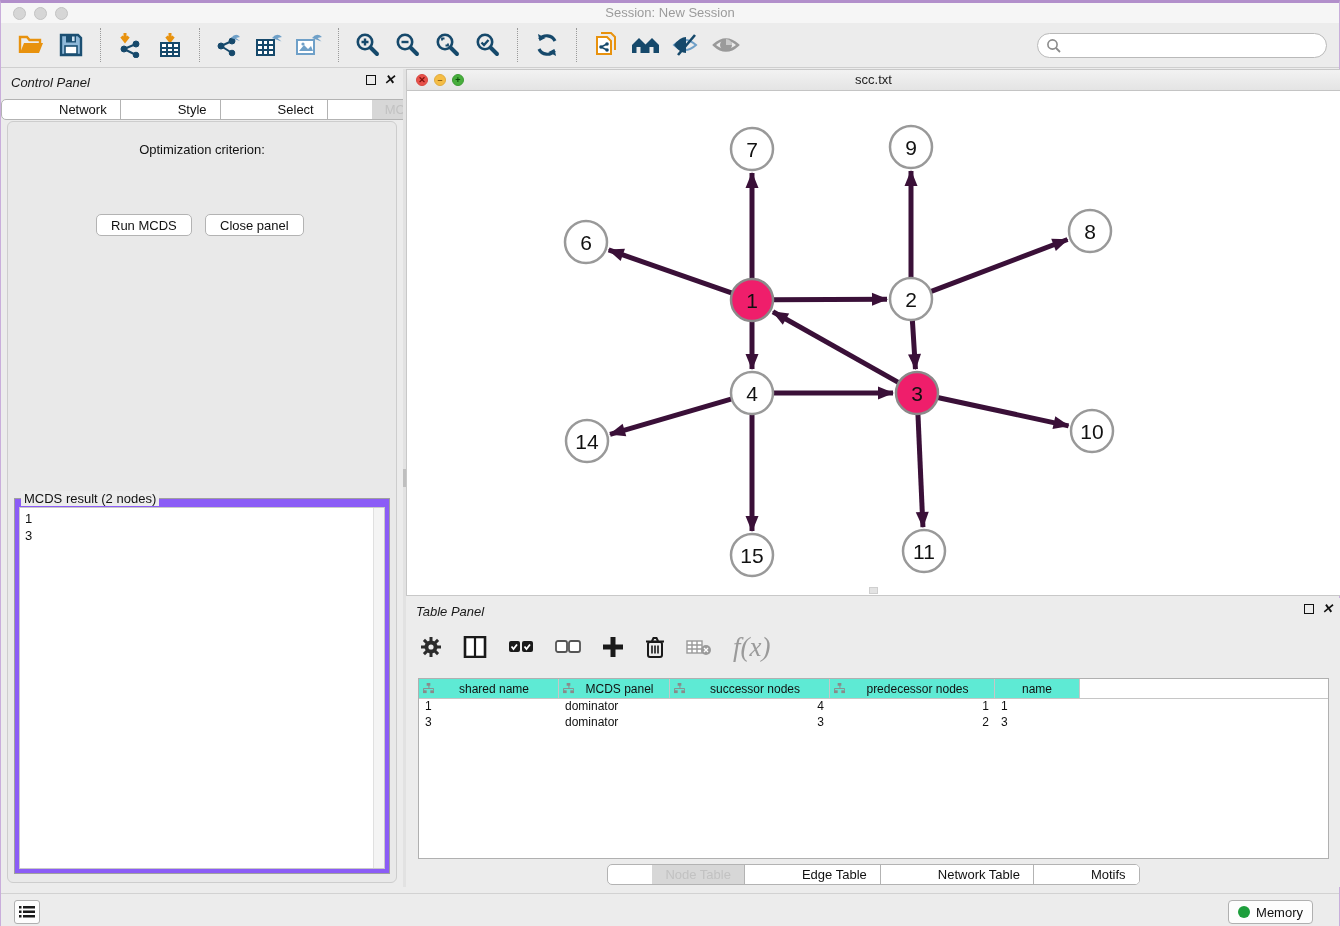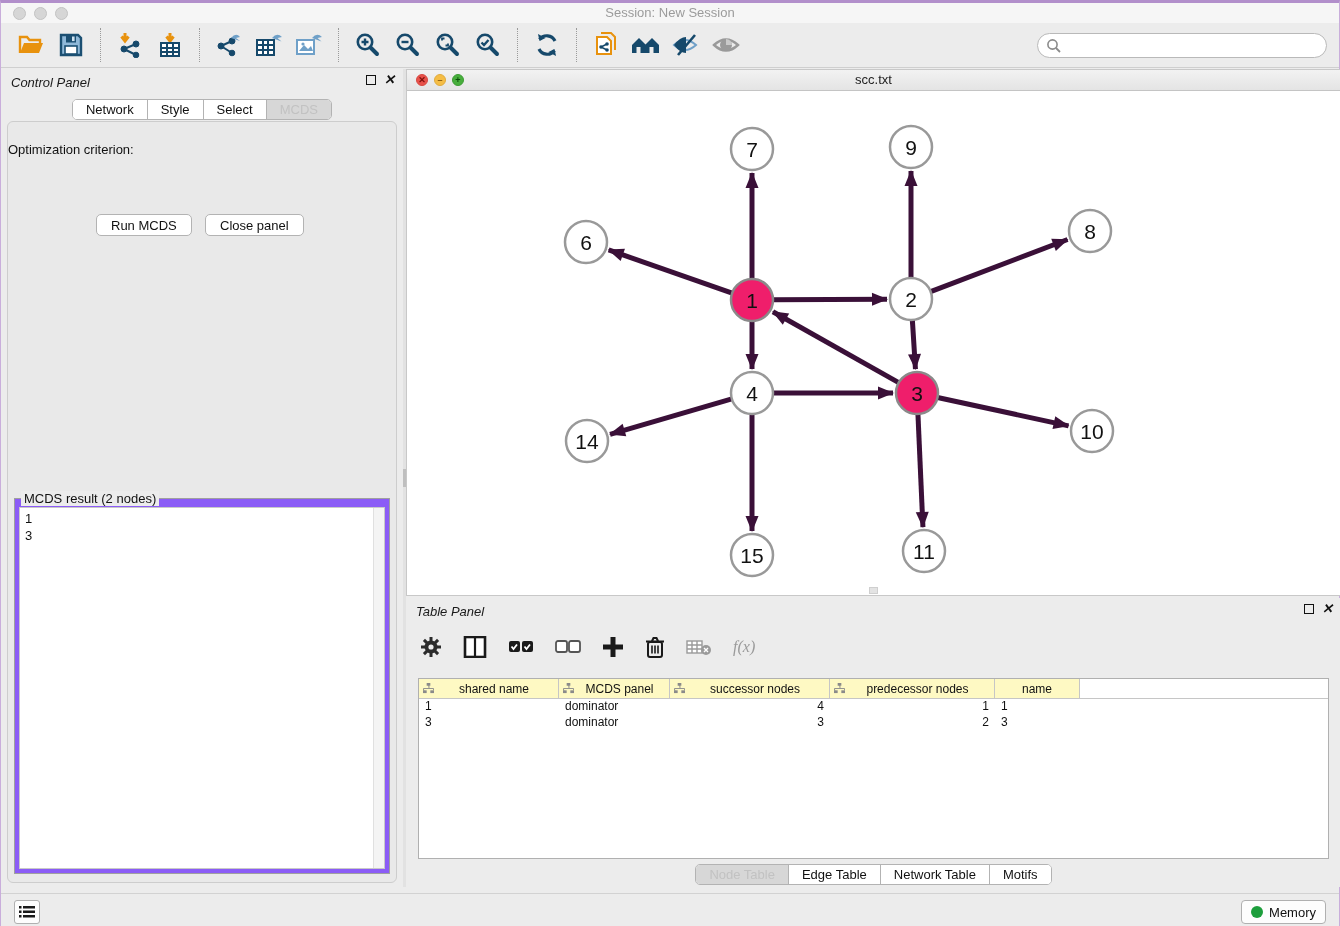--- a/index.html
+++ b/index.html
@@ -23,27 +23,27 @@
 
   
   #control-panel { position:absolute; left:0; top:66px; width:402px; height:818px; background:#ececec; }
   .panel-header { position:relative; height:26px;font-style:italic; }
   .panel-header .ph-title { position:absolute; left:10px; top:6px; font-size:13px; color:#1a1a1a; }
   .panel-header .ph-icons { position:absolute; right:8px; top:6px; display:flex; gap:8px; align-items:center; }
   .float-box { width:10px; height:10px; border:1.5px solid #111; display:inline-block; }
   .close-x { font-size:13px; font-weight:bold; color:#111; line-height:10px; }
 
   .tabgroup { display:inline-flex; border:1px solid #b3b3b3; border-radius:5px; overflow:hidden; background:#fff; }
-  .tab { padding:2px 13px; font-size:13px; color:#111; background:#fff; border-right:1px solid #b3b3b3; white-space:nowrap; }
+  .tab { padding:2px 13px; font-size:13px; color:#111; background:#fff; border-right:1px solid #b3b3b3; white-space:nowrap;margin-left:44px; }
   .tab:last-child { border-right:none; }
   .tab.active { background:#d7d7d7; color:#c2c2c2; }
   #cp-tabs { position:absolute; left:0; top:30px; width:100%; text-align:center; }
 
   #cp-body { position:absolute; left:6px; right:6px; top:52px; bottom:4px; background:#e9e9e9; border:1px solid #cdcdcd; border-radius:6px; }
-  #opt-label { position:absolute; left:0; top:20px; width:100%; font-size:13px; color:#111; }
+  #opt-label { position:absolute; left:0; top:20px; width:100%; text-align:center; font-size:13px; color:#111; }
   #criterion-select { position:absolute; left:38px; top:42px; width:311px; height:22px; background:#fff; border:1px solid #b3b3b3; border-radius:5px; display:flex; align-items:center; padding-left:9px; font-size:13px; }
   #criterion-select .stepper { position:absolute; right:5px; top:2px; width:12px; height:18px; display:flex; flex-direction:column; align-items:center; justify-content:center; gap:2px; }
   .arr-up { width:0; height:0; border-left:4px solid transparent; border-right:4px solid transparent; border-bottom:5px solid #555; }
   .arr-dn { width:0; height:0; border-left:4px solid transparent; border-right:4px solid transparent; border-top:5px solid #555; }
   .cp-btn { position:absolute; top:92px; height:22px; background:#fff; border:1px solid #b3b3b3; border-radius:5px; font-size:13px; color:#111; font-family:"Liberation Sans",sans-serif; padding:0 14px; }
   #run-btn { left:88px; }
   #close-btn { left:197px; }
 
   #result-fieldset { position:absolute; left:6px; right:6px; top:376px; bottom:8px; border:1px solid #9f9f9f; background:#8b5cf6; }
   #result-legend { position:absolute; left:6px; top:-8px; background:#ececec; font-size:13px; color:#111; padding:0 3px; }
@@ -67,31 +67,31 @@
   #nw-canvas { position:absolute; left:0; top:21px; width:933px; height:504px; background:#fff; }
   #graph-svg { position:absolute; left:0; top:0; }
   #nw-grip { position:absolute; left:462px; bottom:1px; width:9px; height:7px; background:#e3e3e3; border:1px solid #cfcfcf; }
 
   
   #table-panel { position:absolute; left:405px; top:595px; width:935px; height:289px; background:#ececec; }
   #tp-toolbar { position:absolute; left:14px; top:30px; height:38px; display:flex; align-items:center; gap:21px; }
   .tp-icon { display:flex; align-items:center; justify-content:center; }
   #tp-table { position:absolute; left:12px; right:12px; top:80px; height:181px; background:#fff; border:1px solid #b0b0b0; overflow:hidden; }
   #tp-header-row { display:flex; height:20px; border-bottom:1px solid #c6c6c6; font-size:12px; color:#111; }
-  .th-cell { display:flex; align-items:center; background:#fef9c3; border-right:1px solid #c6c6c6; padding:0 4px; }
+  .th-cell { display:flex; align-items:center; background:#5eead4; border-right:1px solid #c6c6c6; padding:0 4px; }
   .th-cell .th-label { flex:1; text-align:center; }
   .tp-row { display:flex; height:16px; font-size:12px; color:#111; }
   .td-cell { padding:0 6px; overflow:hidden; white-space:nowrap; }
   .al { text-align:left; } .ar { text-align:right; }
   #tp-tabs { position:absolute; left:0; bottom:2px; width:100%; text-align:center; }
 
   
   #statusbar { position:absolute; left:0; top:890px; width:100%; height:36px; background:#ececec; border-top:1px solid #d2d2d2; }
   #list-btn { position:absolute; left:13px; top:6px; width:26px; height:24px; background:#fdfdfd; border:1px solid #b0b0b0; border-radius:3px; display:flex; align-items:center; justify-content:center; }
-  #memory-btn { position:absolute; right:13px; top:6px; height:24px; background:#fdfdfd; border:1px solid #b0b0b0; border-radius:4px; display:flex; align-items:center; gap:6px; padding:0 9px; font-size:13px; color:#111; }
+  #memory-btn { position:absolute; right:26px; top:6px; height:24px; background:#fdfdfd; border:1px solid #b0b0b0; border-radius:4px; display:flex; align-items:center; gap:6px; padding:0 9px; font-size:13px; color:#111; }
   #memory-dot { width:12px; height:12px; border-radius:50%; background:#1d9e3c; }
 </style>
 </head>
 <body>
 
 <div id="app">
 
   <div id="titlebar">
     <div class="traffic">
       <div class="tl"></div>
@@ -424,21 +424,21 @@
       <span class="tp-icon">
         <svg width="26" height="18" viewBox="0 0 26 18">
             <g stroke="#9a9a9a" stroke-width="1.4" fill="#fff">
               <rect x="1" y="3" width="15" height="12"></rect>
               <path d="M1 7 h15 M1 11 h15 M6 3 v12 M11 3 v12"></path>
             </g>
             <circle cx="20" cy="12" r="5" fill="#9a9a9a"></circle>
             <path d="M18 10 l4 4 M22 10 l-4 4" stroke="#fff" stroke-width="1.4"></path>
           </svg>
       </span>
-      <span class="tp-icon" style="font-family:'Liberation Serif',serif; font-style:italic; font-size:16px; color:#9a9a9a;">f(x)</span>
+      <span class="tp-icon" style="font-family:'Liberation Serif',serif; font-style:italic; font-size:27px; color:#9a9a9a;">f(x)</span>
     </div>
     <div id="tp-table">
       <div id="tp-header-row">
           <div class="th-cell" style="width: 140px;">
             <svg width="11" height="11" viewBox="0 0 12 12">
               <g fill="#8a8a8a">
                 <rect x="4" y="0" width="4" height="3"></rect>
                 <rect x="0" y="8" width="4" height="3"></rect>
                 <rect x="8" y="8" width="4" height="3"></rect>
                 <path d="M5.5 3 h1 v3 h-6 v2 h1 M6.5 6 h5 v2" fill="none" stroke="#8a8a8a" stroke-width="1"></path>

